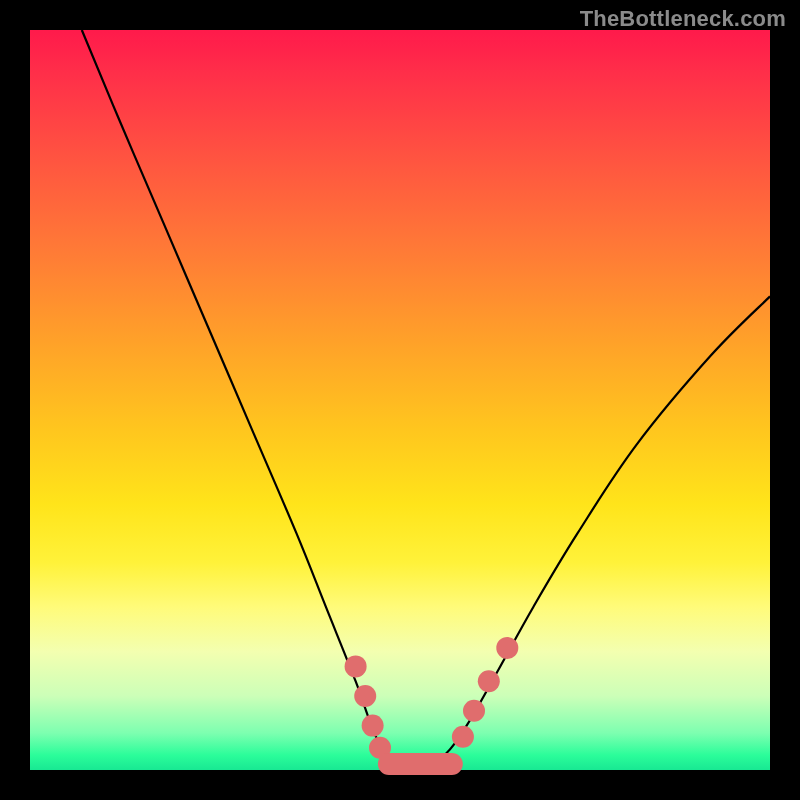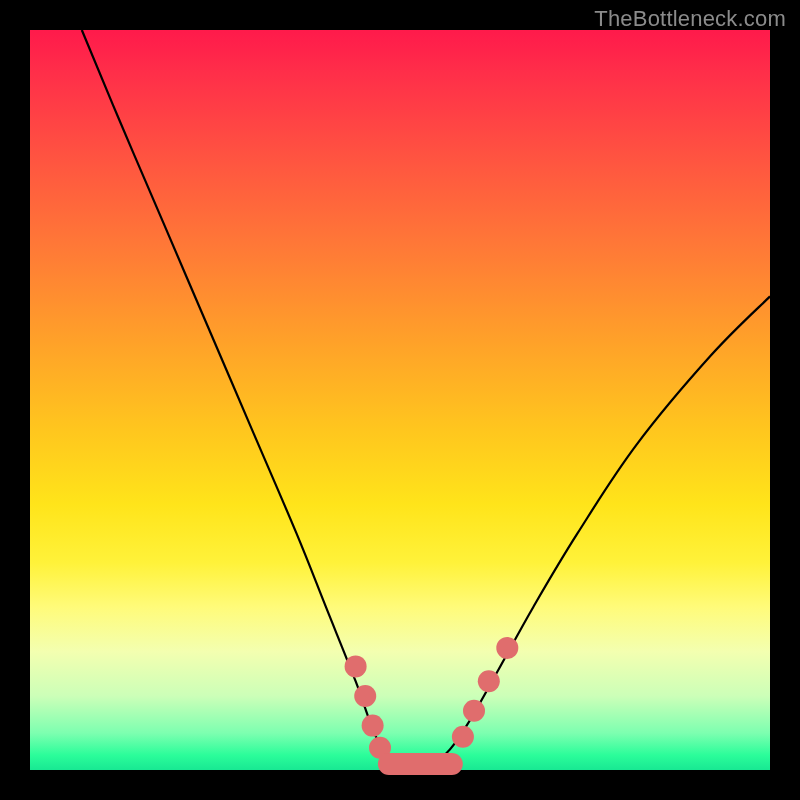--- a/index.html
+++ b/index.html
@@ -40,21 +40,21 @@
       #18e893 100%
     );
   }
   .watermark {
     position: absolute;
     top: 6px;
     right: 14px;
     color: #8b8b8b;
     font-size: 22px;
     letter-spacing: 0.2px;
-    font-weight: 400;
+    font-weight: 700;
     user-select: none;
   }
   svg.curve {
     position: absolute;
     left: 0;
     top: 0;
     width: 740px;
     height: 740px;
     overflow: visible;
   }

